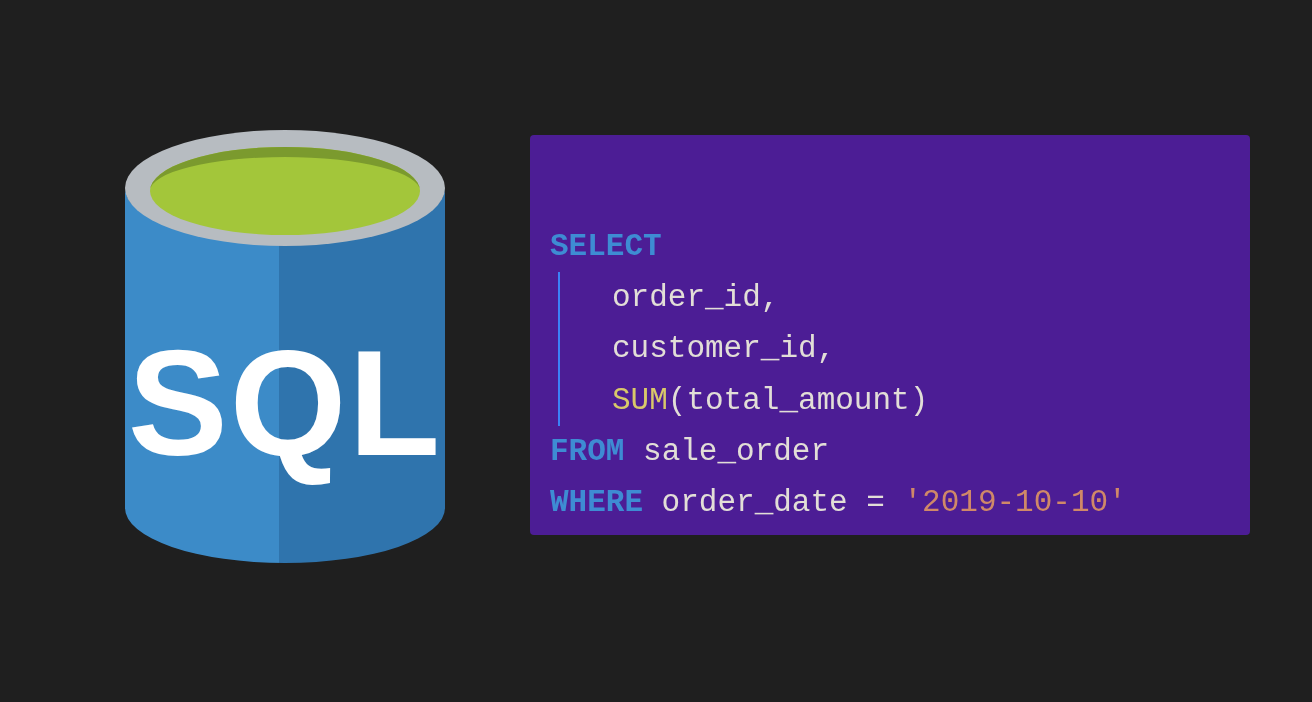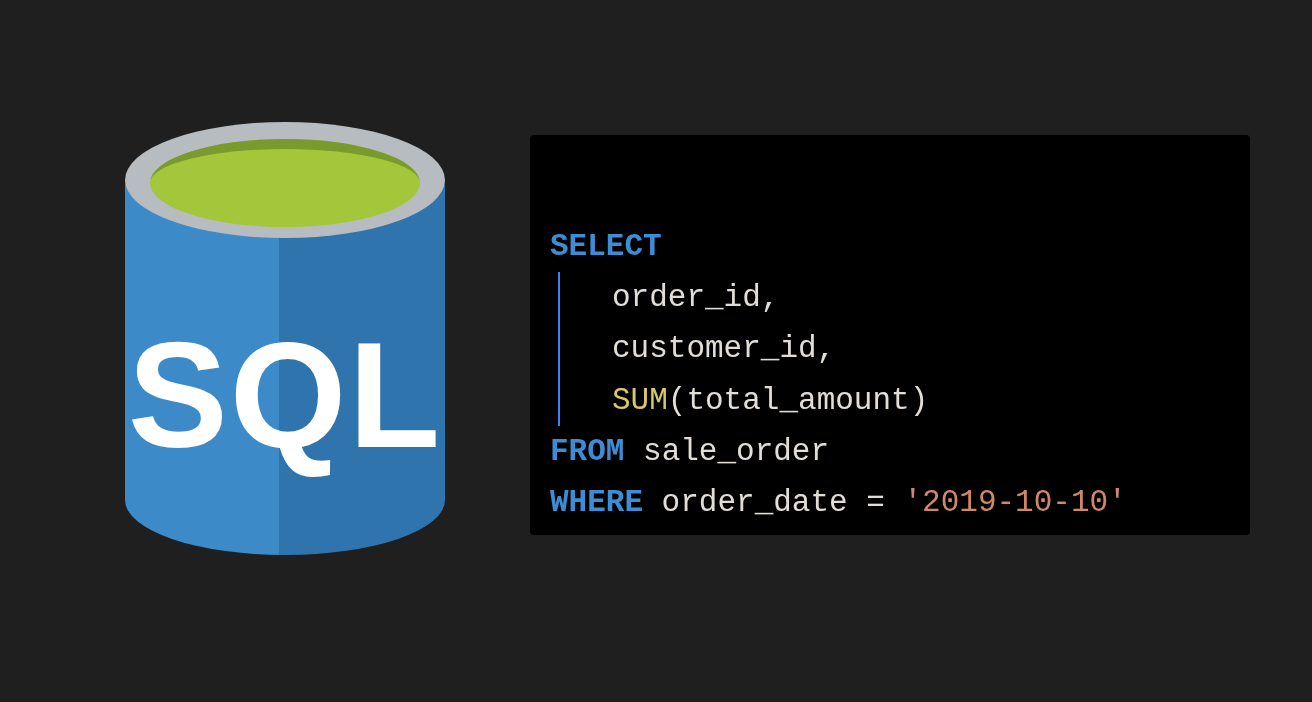--- a/index.html
+++ b/index.html
@@ -14,21 +14,21 @@
   .stage {
     position: relative;
     width: 1312px;
     height: 702px;
   }
 
   
   .db-icon {
     position: absolute;
     left: 110px;
-    top: 105px;
+    top: 113px;
     width: 350px;
     height: 470px;
   }
   .db-label {
     position: absolute;
     left: 0;
     top: 215px;
     width: 350px;
     text-align: center;
     font-size: 150px;
@@ -38,21 +38,21 @@
     line-height: 1;
   }
 
   
   .code-panel {
     position: absolute;
     left: 530px;
     top: 135px;
     width: 720px;
     height: 400px;
-    background: #000000;
+    background: #4c1d95;
     border-radius: 4px;
     padding: 35px 25px 35px 20px;
     box-sizing: border-box;
     font-family: "SF Mono", Menlo, Consolas, "Liberation Mono", monospace;
     font-size: 31px;
     line-height: 1.65;
     color: #d8d4cf;
     white-space: pre;
   }
   .kw   { color: #3e8cd3; font-weight: 600; }

